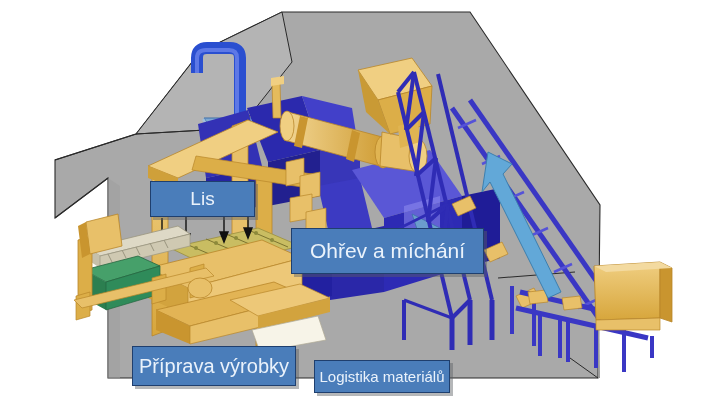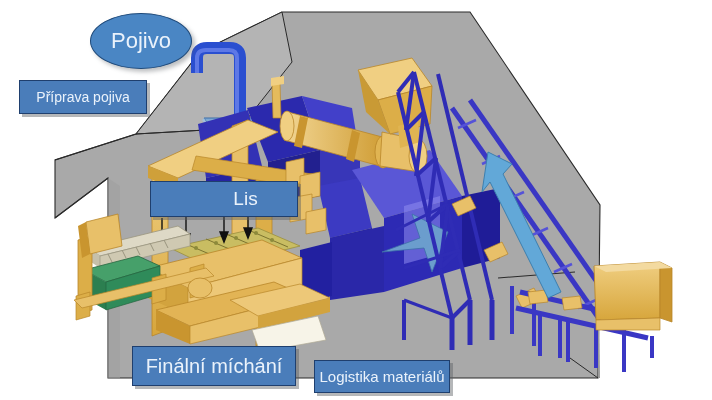--- a/index.html
+++ b/index.html
@@ -24,21 +24,21 @@
     border:1px solid #1f4a7a;
     border-radius:50%;
     color:#eaf2fb;
     display:flex;align-items:center;justify-content:center;
     box-shadow:3px 3px 4px rgba(90,95,100,0.40);
     white-space:nowrap;
   }
   
   #lbl-pojivo{left:90px;top:13px;width:100px;height:54px;font-size:22px;}
   #lbl-priprava{left:19px;top:80px;width:126px;height:32px;font-size:14px;}
-  #lbl-lis{left:150px;top:181px;width:103px;height:34px;font-size:19px;padding-left:43px;}
+  #lbl-lis{left:150px;top:181px;width:103px;height:34px;font-size:19px;}
   #lbl-ohrev{left:291px;top:228px;width:191px;height:44px;font-size:21px;}
   #lbl-plnivo{left:556px;top:236px;width:114px;height:53px;font-size:19px;}
   #lbl-final{left:132px;top:346px;width:162px;height:38px;font-size:20px;}
   #lbl-logistika{left:314px;top:360px;width:134px;height:31px;font-size:15px;}
 </style>
 </head>
 <body>
 
 <div id="stage">
 
@@ -294,25 +294,24 @@
         <polygon points="152,278 166,274 166,300 152,304"></polygon>
         <polygon points="190,268 204,264 204,294 190,298"></polygon>
       </g>
       <polygon points="74,300 206,268 214,276 82,308" fill="#e8c069" stroke="#b9872a" stroke-width="0.7"></polygon>
 
       <ellipse cx="200" cy="288" rx="12" ry="10" fill="#e8c069" stroke="#b9872a" stroke-width="0.8"></ellipse>
     </g>
 
   </svg>
 
-  <div class="lbl-ell" id="lbl-pojivo">Pojivo</div>
-
-  <div class="lbl-box" id="lbl-priprava">Příprava pojiva</div>
+
 
   <div class="lbl-box" id="lbl-lis">Lis</div>
 
-
-
-  <div class="lbl-box" id="lbl-final">Finální míchání</div>
+  <div class="lbl-box" id="lbl-ohrev">Ohřev a míchání</div>
+
+
+  <div class="lbl-box" id="lbl-final">Příprava výrobky</div>
 
   <div class="lbl-box" id="lbl-logistika">Logistika materiálů</div>
 
 </div>
 
 </body></html>

